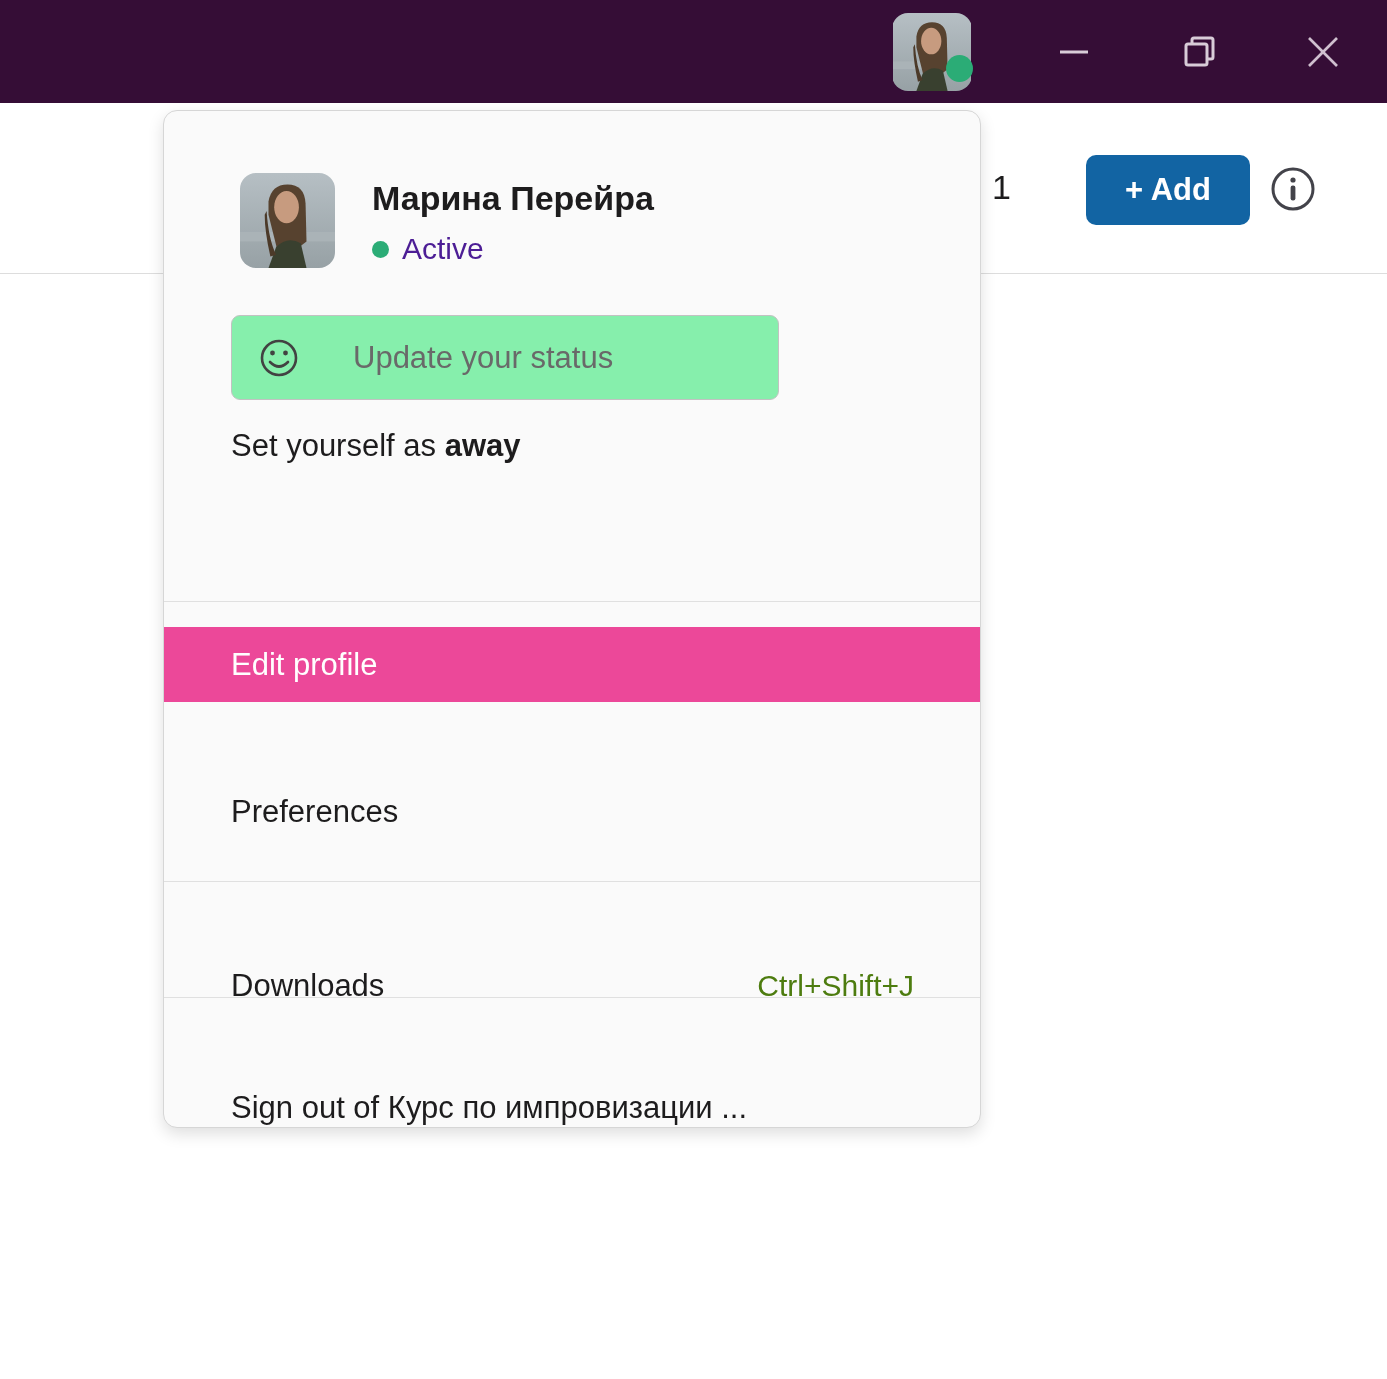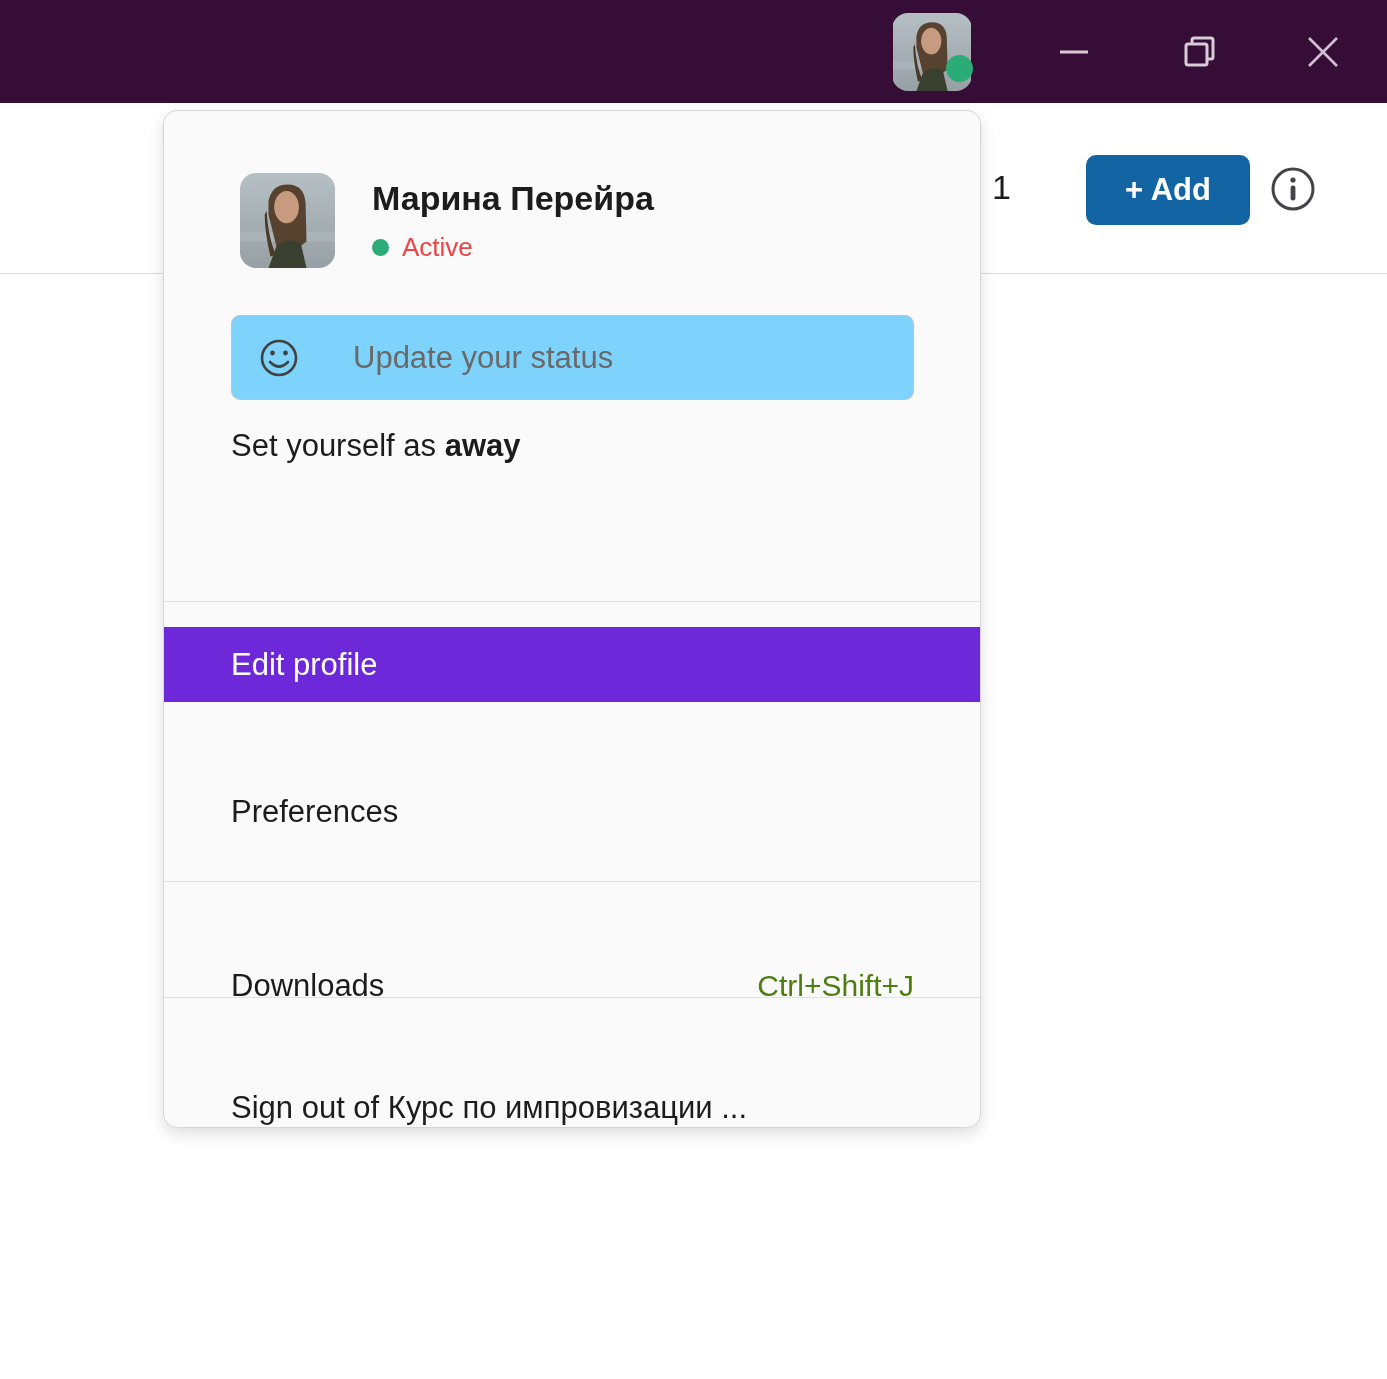--- a/index.html
+++ b/index.html
@@ -120,29 +120,29 @@
     display: flex; align-items: center;
   }
   .presence-dot {
     width: 17px; height: 17px;
     border-radius: 50%;
     background: #2bac76;
     flex: 0 0 auto;
   }
   .presence-label {
     margin-left: 13px;
-    font-size: 26px;
-    color: #ef4444;
+    font-size: 30px;
+    color: #4c1d95;
   }
 
   .status-input {
     position: absolute;
     left: 67px; top: 204px;
-    width: 683px; height: 85px;
-    background: #7dd3fc;
+    width: 548px; height: 85px;
+    background: #86efac;
     border: 1px solid #c2c2c2;
     border-radius: 9px;
     display: flex; align-items: center;
     cursor: text;
   }
   .status-emoji { margin-left: 26px; display: flex; }
   .status-placeholder {
     margin-left: 53px;
     font-size: 31px;
     color: #696969;
@@ -164,21 +164,21 @@
   .mi-prefs  { top: 670px; }
   .mi-downloads { top: 844px; }
   .mi-signout   { top: 966px; }
 
   .mi-away .bold { font-weight: 700; }
 
   .menu-item-active {
     position: absolute;
     left: 0; top: 516px;
     width: 100%; height: 75px;
-    background: #6d28d9;
+    background: #ec4899;
     color: #ffffff;
     display: flex; align-items: center;
     padding: 0 67px;
     font-size: 31px;
     cursor: pointer;
   }
 
   .submenu-chevron {
     position: absolute;
     right: 72px;

